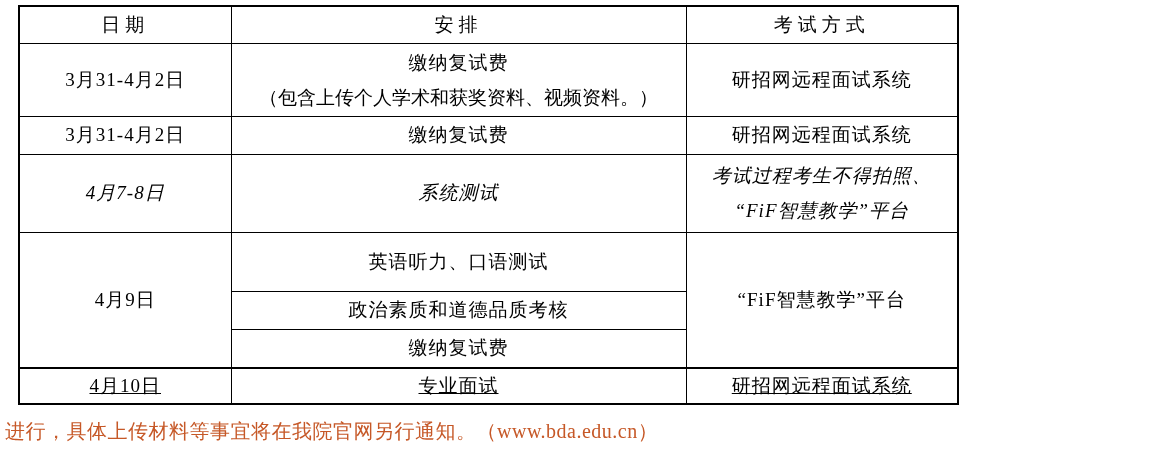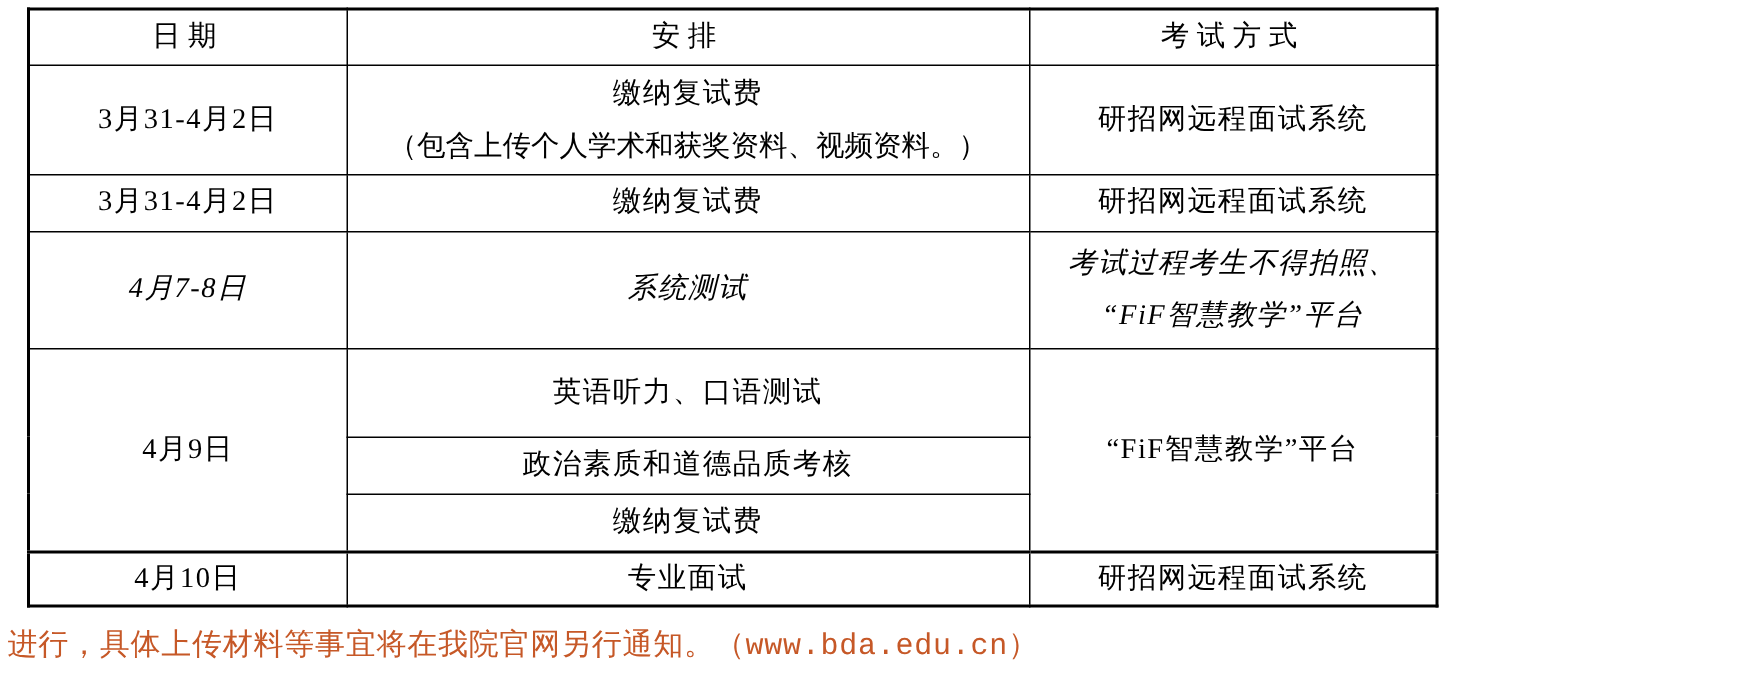--- a/index.html
+++ b/index.html
@@ -20,21 +20,21 @@
     padding:0;line-height:34px;
   }
   .schedule th{letter-spacing:5px;}
   tr.row-h{height:37px;}
   tr.row-0{height:73px;}
   tr.row-1{height:38px;}
   tr.row-2{height:78px;font-style:italic;}
   tr.row-3a{height:59px;}
   tr.row-3b{height:38px;}
   tr.row-3c{height:39px;}
-  tr.row-4{height:32px;}
+  tr.row-4{height:32px;text-decoration:underline;}
   tr.thick-top td{border-top:2px solid #000;}
   .cell-line{display:block;line-height:35px;}
   .small-note{letter-spacing:0;font-family:Liberation Serif, serif;}
   
   .sidebar{
     position:absolute;left:964px;top:31px;width:190px;
     font-size:20px;line-height:26.8px;
   }
   .sidebar p{margin:0;}
   .warning{
@@ -49,21 +49,21 @@
   }
   .section-intro{
     margin-top:3px !important;
     text-align:justify;
     color:#c65827;
   }
   
   .footer-note{
     position:absolute;left:5px;top:418px;
     font-size:20px;line-height:27px;letter-spacing:0.5px;
-    color:#c65827;white-space:nowrap;font-family:Liberation Mono, monospace;
+    color:#c65827;white-space:nowrap;
   }
 </style>
 </head>
 <body>
 
 <div class="page">
 
   <table class="schedule">
     <colgroup>
       <col style="width:212px">

